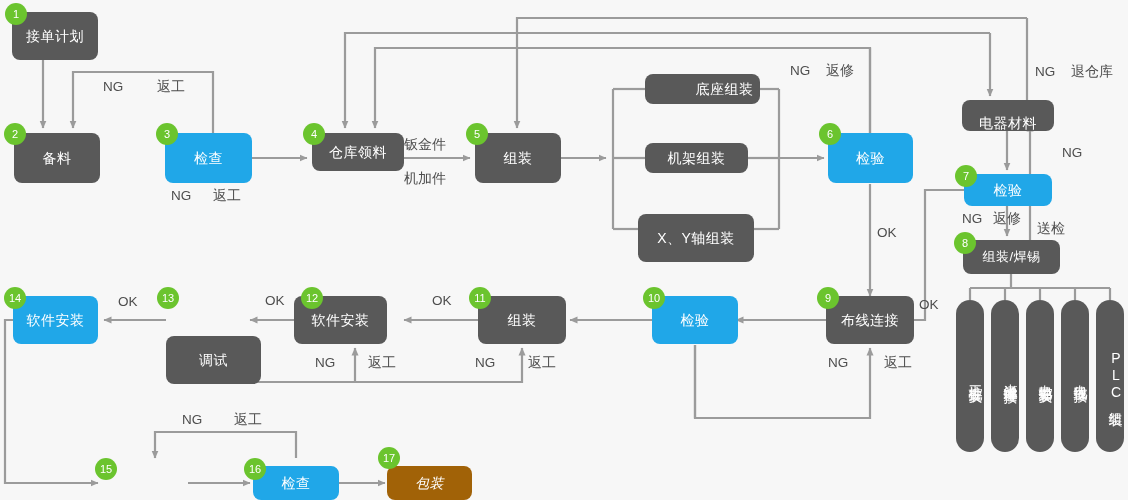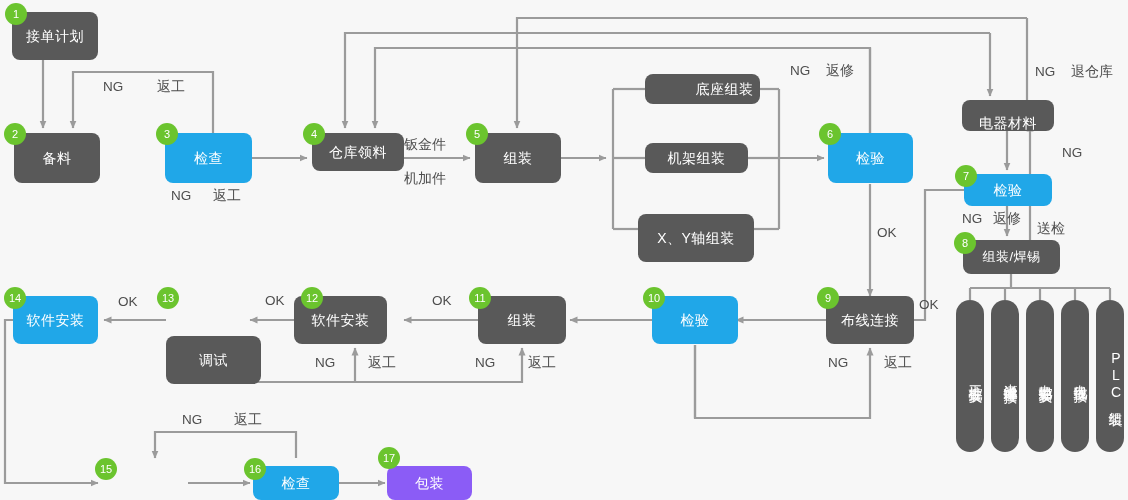--- a/index.html
+++ b/index.html
@@ -30,21 +30,21 @@
     justify-content:center;
     text-align:center;
     font-size:14px;
     line-height:1.15;
     letter-spacing:0.5px;
     white-space:nowrap;
     z-index:2;
   }
   .node.gray  { background:#595959; }
   .node.blue  { background:#20a7e8; }
-  .node.green { background:#8b5cf6; }
+  .node.green { background:#a16207;font-style:italic; }
   .node.vert {
     writing-mode:vertical-rl;
     text-orientation:upright;
     border-radius:18px;
     white-space:normal;
     letter-spacing:1px;
     padding:8px 0;
     align-items:flex-start;
   }
   .badge {

